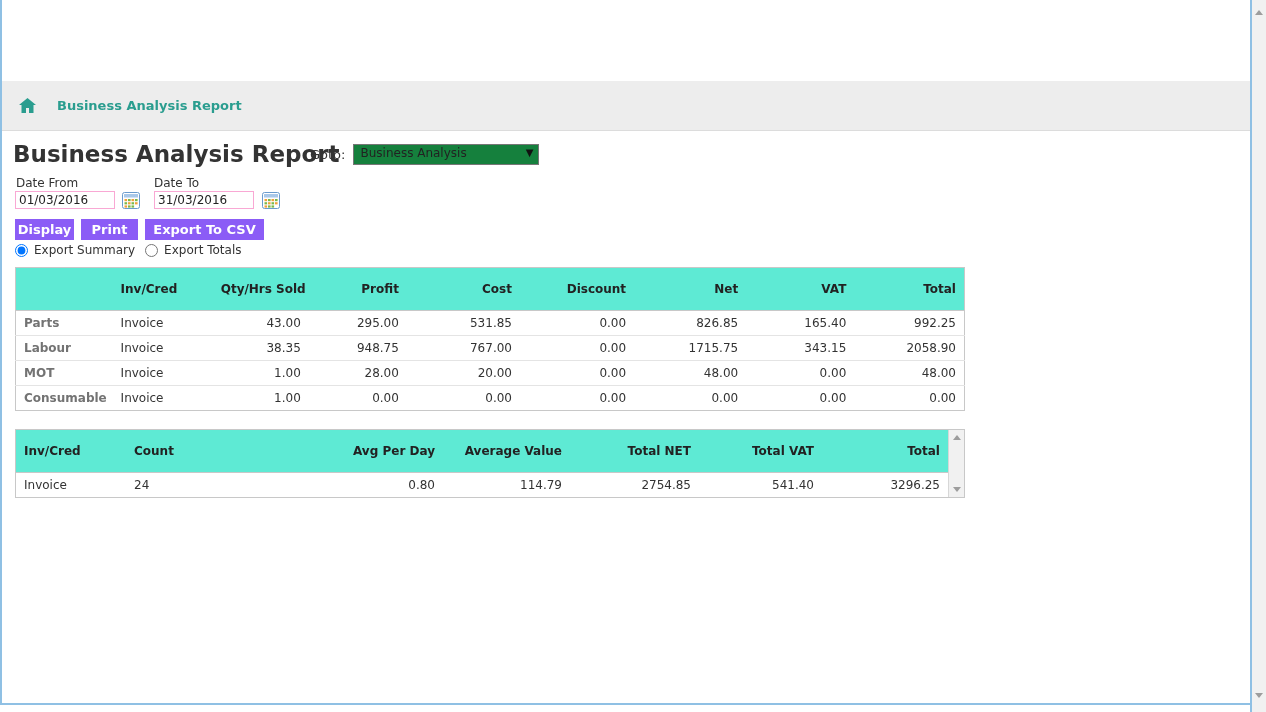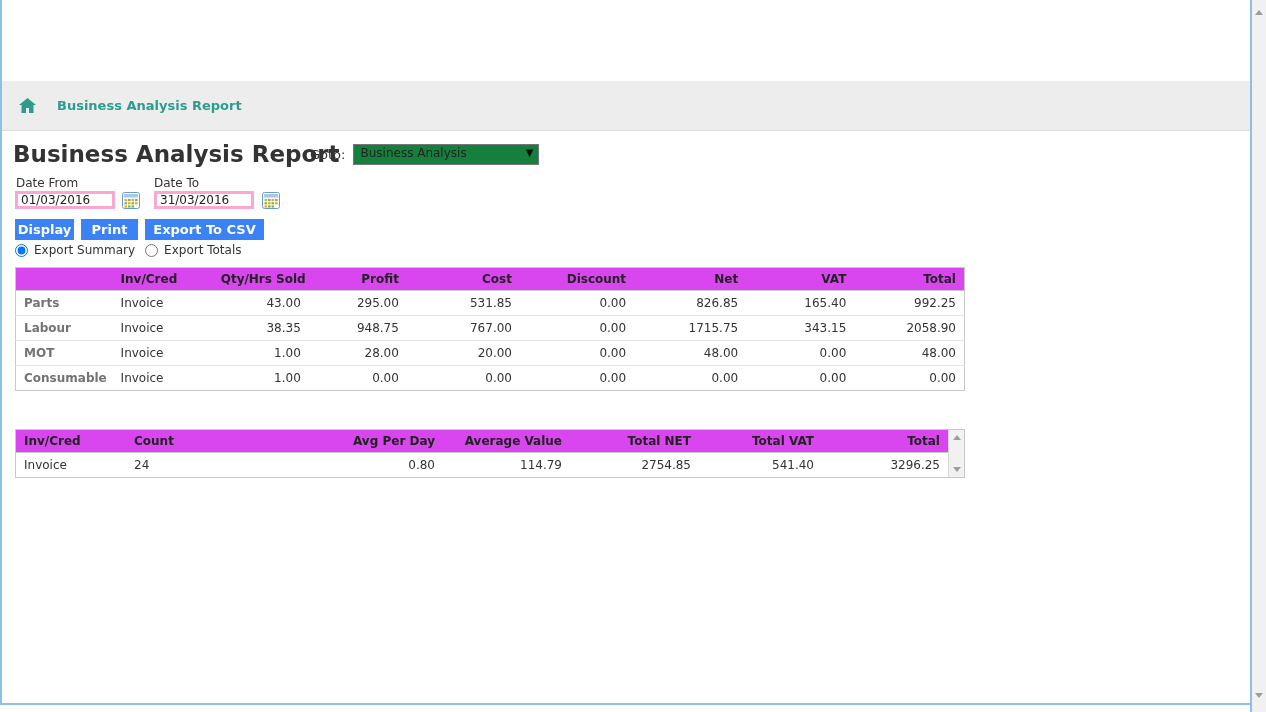--- a/index.html
+++ b/index.html
@@ -42,41 +42,41 @@
   .content { position:absolute; left:2px; top:132px; right:16px; bottom:0; background:#fff; }
   .page-title { position:absolute; left:11px; top:9px; font-size:23px; font-weight:bold; color:#333; }
 
   .goto { position:absolute; left:308px; top:12px; display:flex; align-items:center; font-size:13px; color:#333; }
   .goto-select { margin-left:8px; width:186px; height:21px; background:#15803d; border:1px solid #767676; display:flex; align-items:center; justify-content:space-between; padding:0 5px 4px 6px; font-size:12px; color:#222; cursor:pointer; }
   .goto-caret { font-size:10px; color:#111; }
 
   .field-label { position:absolute; font-size:12px; color:#333; }
   .lbl-from { left:14px; top:44px; }
   .lbl-to   { left:152px; top:44px; }
-  .date-input { position:absolute; width:100px; height:18px; border:3px solid #f9a8d4; font-family:"DejaVu Sans",sans-serif; font-size:12px; color:#222; padding:1px 3px; }
+  .date-input { position:absolute; width:100px; height:18px; border:1px solid #f9a8d4; font-family:"DejaVu Sans",sans-serif; font-size:12px; color:#222; padding:1px 3px; }
   .inp-from { left:13px; top:59px; }
   .inp-to   { left:152px; top:59px; }
   .cal-btn { position:absolute; width:18px; height:17px; cursor:pointer; background:transparent; border:none; padding:0; }
   .cal-from { left:120px; top:60px; }
   .cal-to   { left:260px; top:60px; }
 
   .buttons { position:absolute; left:13px; top:87px; display:flex; gap:7px; }
-  .btn { background:#3b82f6; color:#fff; border:none; font-family:"DejaVu Sans",sans-serif; font-weight:bold; font-size:13px; padding:3px 0; text-align:center; cursor:pointer; }
+  .btn { background:#8b5cf6; color:#fff; border:none; font-family:"DejaVu Sans",sans-serif; font-weight:bold; font-size:13px; padding:3px 0; text-align:center; cursor:pointer; }
   .btn-display { width:59px; }
   .btn-print   { width:57px; }
   .btn-csv     { width:119px; }
 
   .radios { position:absolute; left:13px; top:111px; display:flex; align-items:center; font-size:12px; color:#333; }
   .radios input { margin:0 6px 0 0; cursor:pointer; }
   .radios label { margin-right:10px; cursor:pointer; }
 
   
   table { border-collapse:collapse; table-layout:fixed; }
   .tbl { font-size:12px; }
-  .tbl th { background:#d946ef; font-weight:bold; color:#222; padding:4px 8px; border-bottom:1px solid #c8c8c8; height:22px; white-space:nowrap; overflow:hidden;margin-top:12px; }
+  .tbl th { background:#5eead4; font-weight:bold; color:#222; padding:14px 8px; border-bottom:1px solid #c8c8c8; height:22px; white-space:nowrap; overflow:hidden;margin-top:12px; }
   .tbl td { color:#333; padding:5px 8px; height:23px; border-bottom:1px solid #e4e4e4; white-space:nowrap; overflow:hidden; }
   .tbl tr:last-child td { border-bottom:none; }
   .al { text-align:left; } .ar { text-align:right; }
   td.rowhdr { font-weight:bold; color:#737373; }
 
   .table1 { position:absolute; left:13px; top:135px; width:950px; border:1px solid #c8c8c8; background:#fff; }
   .table2wrap { position:absolute; left:13px; top:297px; width:950px; border:1px solid #c8c8c8; display:flex; background:#fff; }
   .t2sb { width:17px; background:#f1f1f1; border-left:1px solid #d7d7d7; position:relative; }
   .t2sb .up   { position:absolute; top:5px; left:4px; width:0; height:0; border-left:4px solid transparent; border-right:4px solid transparent; border-bottom:5px solid #9d9d9d; cursor:pointer; }
   .t2sb .down { position:absolute; bottom:5px; left:4px; width:0; height:0; border-left:4px solid transparent; border-right:4px solid transparent; border-top:5px solid #9d9d9d; cursor:pointer; }

